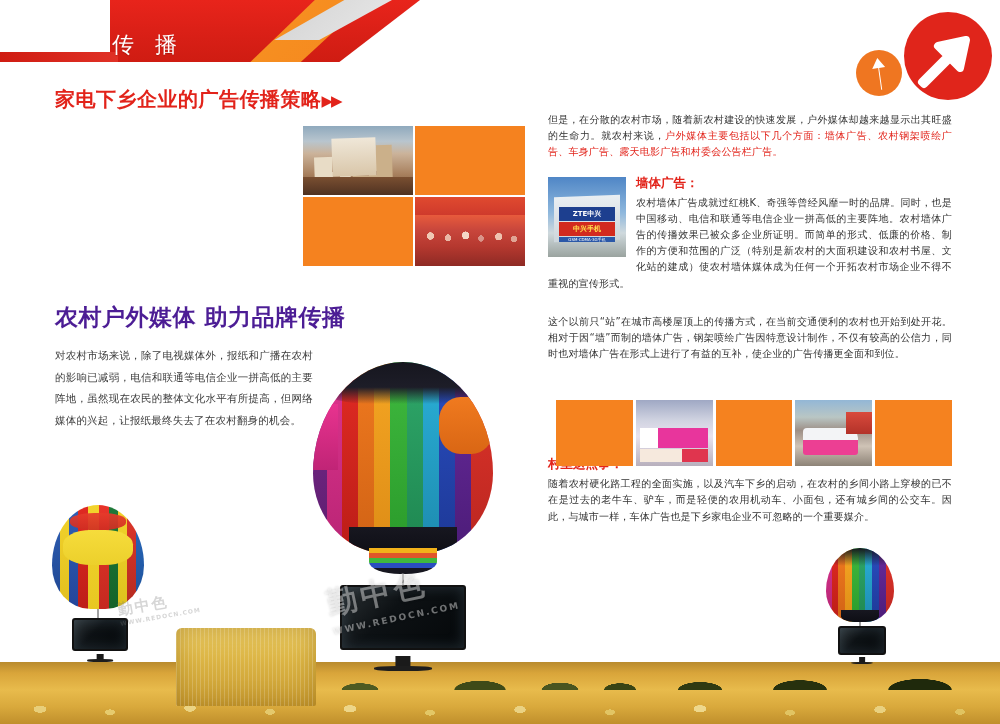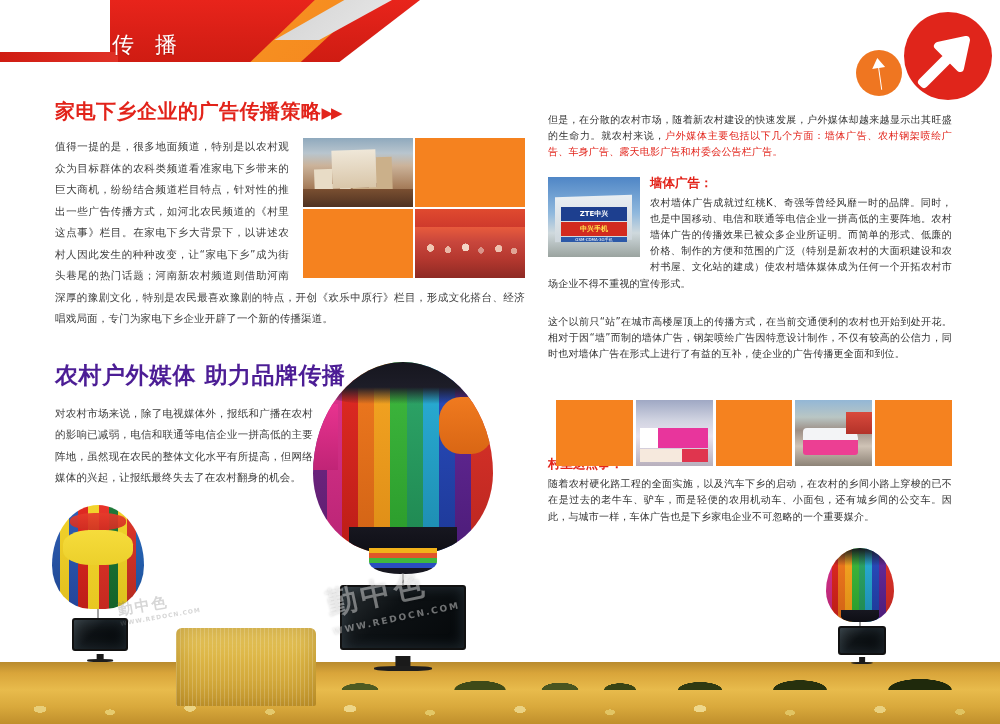--- a/index.html
+++ b/index.html
@@ -41,21 +41,21 @@
   }
 
   
   .logo-wrap{position:absolute;right:6px;top:4px;width:140px;height:106px;}
   .logo-circle{position:absolute;border-radius:50%;display:block;}
   .logo-small{left:2px;top:46px;width:46px;height:46px;background:#ef7621;}
   .logo-big{left:50px;top:8px;width:88px;height:88px;background:#e0251b;}
   .logo-wrap svg{position:absolute;left:0;top:0;}
 
   
-  .col-left{position:absolute;left:55px;top:100px;width:470px;}
+  .col-left{position:absolute;left:55px;top:88px;width:470px;}
   .col-right{position:absolute;left:548px;top:112px;width:404px;}
 
   h2.head-red{
     margin:0 0 14px 0;font-size:20px;font-weight:bold;color:#e2231a;
     letter-spacing:.5px;line-height:1.1;
   }
   h2.head-red .arrows{font-size:15px;letter-spacing:-2px;}
   h2.head-2{
     margin:0 0 12px 0;font-size:23px;font-weight:bold;color:#e2231a;letter-spacing:.5px;
   }
@@ -103,21 +103,21 @@
   }
   .ph-crowd:after{
     content:"";position:absolute;left:0;top:0;width:100%;height:26%;
     background:linear-gradient(180deg,#e04a2f,#cf3a2c);
   }
 
   
   .sec{margin-top:14px;}
   .sec-title{font-size:12.5px;font-weight:bold;color:#e2231a;margin:0 0 3px 0;}
   .wallfig{
-    float:left;width:92px;height:80px;margin:2px 10px 4px 0;position:relative;overflow:hidden;
+    float:left;width:78px;height:80px;margin:2px 10px 4px 0;position:relative;overflow:hidden;
     background:linear-gradient(180deg,#4f86c6 0%,#8fb8dd 45%,#cfd9dd 70%,#9aa39f 100%);
   }
   .wallfig .board{
     position:absolute;left:8%;top:24%;width:84%;height:56%;
     background:linear-gradient(180deg,#e9eef2 0%,#cdd6dc 100%);
     transform:skewY(-2deg);
   }
   .wallfig .b1{
     position:absolute;left:14%;top:38%;width:72%;height:17%;
     background:#1d3f8f;color:#fff;font-size:7px;font-weight:bold;
@@ -259,21 +259,20 @@
       <span>家电下乡企业的广告传播策略</span><span class="arrows">▶▶</span>
     </h2>
 
     <div class="wrapfig">
       <div class="cell ph-market"></div>
       <div class="cell orange"></div>
       <div class="cell orange"></div>
       <div class="cell ph-crowd"></div>
     </div>
 
-    <p class="body">值得一提的是，很多地面频道，特别是以农村观众为目标群体的农科类频道看准家电下乡带来的巨大商机，纷纷结合频道栏目特点，针对性的推出一些广告传播方式，如河北农民频道的《村里这点事》栏目。在家电下乡大背景下，以讲述农村人因此发生的种种改变，让“家电下乡”成为街头巷尾的热门话题；河南新农村频道则借助河南深厚的豫剧文化，特别是农民最喜欢豫剧的特点，开创《欢乐中原行》栏目，形成文化搭台、经济唱戏局面，专门为家电下乡企业开辟了一个新的传播渠道。</p>
 
     <div style="clear:both;height:30px;"></div>
 
     <h2 class="head-2">
       <span class="h2b">农村户外媒体</span>
       <span class="h2b">助力品牌传播</span>
     </h2>
 
     <p class="body" style="width:258px;">对农村市场来说，除了电视媒体外，报纸和广播在农村的影响已减弱，电信和联通等电信企业一拼高低的主要阵地，虽然现在农民的整体文化水平有所提高，但网络媒体的兴起，让报纸最终失去了在农村翻身的机会。</p>
   </div>

